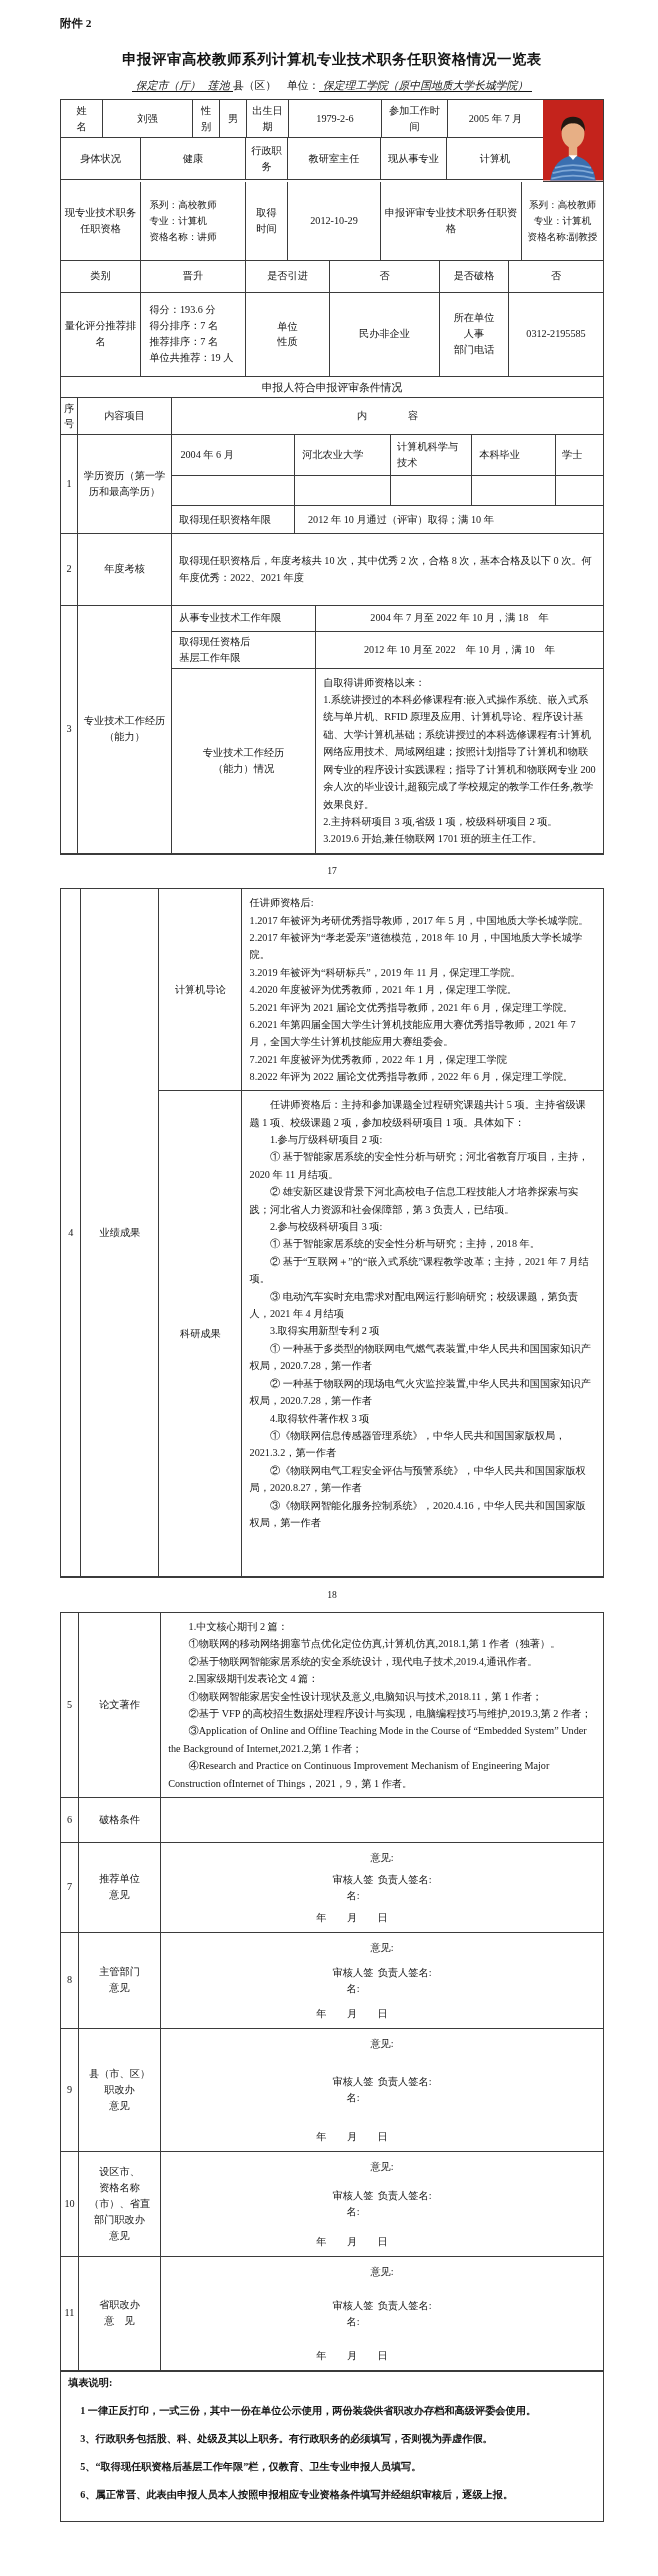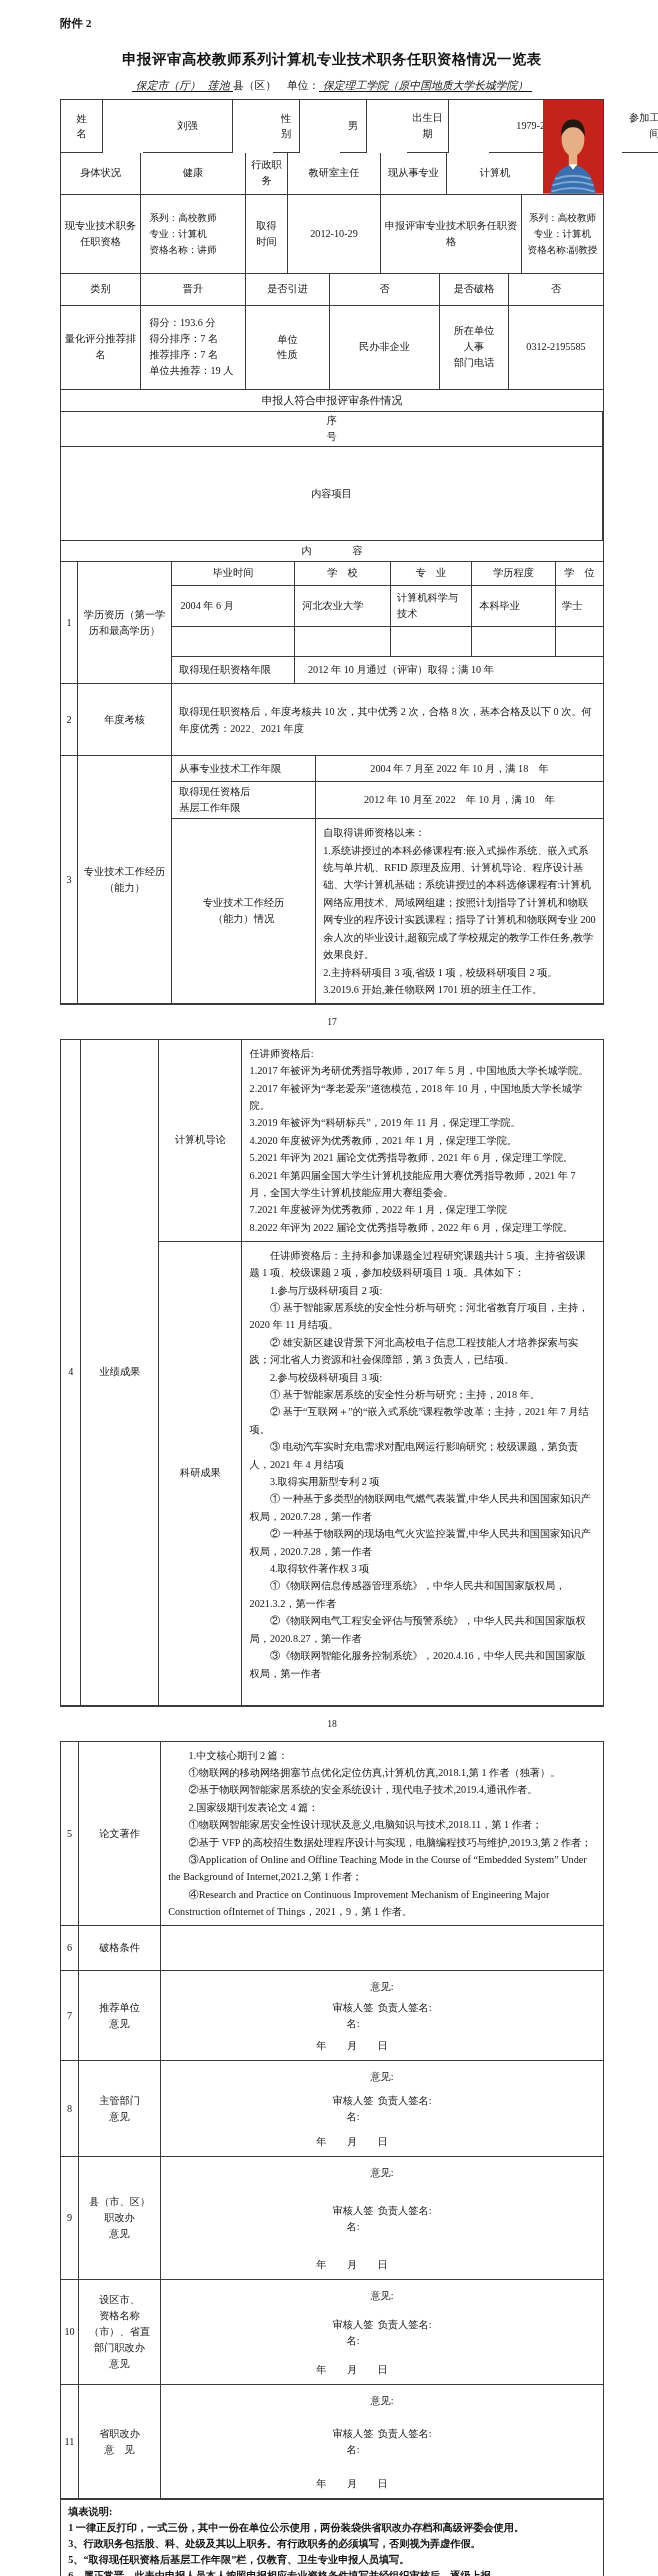--- a/index.html
+++ b/index.html
@@ -37,39 +37,39 @@
 
   .section-head { min-height:21.6px; font-size:10.8px; }
   .content-text { line-height:17.4px; }
 
   .op-body { flex:1; box-sizing:border-box; display:flex; flex-direction:column; justify-content:space-between; padding:7.2px 12px 6px 12px; font-size:10.2px; border-right:none; }
   .op-sign { display:flex;font-family:Liberation Serif, serif; }
   .op-sign span:first-child { flex:0 0 46%; }
   .op-date { text-align:right; padding-right:60px; }
 
   .notes-box { border:1.2px solid #3b3b3b; border-top:none; padding:3.6px 6px 6px 7.2px; font-size:10.2px; font-weight:600; line-height:16px; }
-  .notes-box .pre { margin:0; }
+  .notes-box .pre { margin:12px; }
   .page-num { text-align:center; font-size:9.6px; }
   .pn17 { margin:10.8px 0 12px 0; }
   .pn18 { margin:10.8px 0 12px 0; }
 </style>
 </head>
 <body>
 
 <div class="sheet">
 
   <div class="attachment">附件 2</div>
   <div class="doc-title">申报评审高校教师系列计算机专业技术职务任职资格情况一览表</div>
   <div class="region-line"><span class="u">保定市（厅）</span><span class="u">莲池</span><span>县（区）</span>　<span>单位：</span><span class="u">保定理工学院（原中国地质大学长城学院）</span></div>
 
   <div class="tbl">
 
     <div class="row">
       <div class="col grow">
-        <div class="row" style="min-height:38px;gap:40px;">
+        <div class="row" style="min-height:38px;">
           <div class="c" style="flex:0 0 42px">
               <span class="stack">姓名</span>
             </div>
           <div class="c" style="flex:0 0 90px">刘强</div>
           <div class="c" style="flex:0 0 27px">
               <span class="stack">性别</span>
             </div>
           <div class="c" style="flex:0 0 27px">男</div>
           <div class="c pre" style="flex:0 0 42px">出生日期</div>
           <div class="c" style="flex:0 0 93px">1979-2-6</div>
@@ -137,39 +137,32 @@
       <div class="c pre" style="flex:0 0 69px">所在单位
 人事
 部门电话</div>
       <div class="c" style="flex:1 1 auto">0312-2195585</div>
     </div>
 
     <div class="row">
       <div class="c section-head" style="flex:1 1 auto">申报人符合申报评审条件情况</div>
     </div>
 
-    <div class="row" style="min-height:37px;flex-direction:column;">
+    <div class="row" style="min-height:37px;">
       <div class="c" style="flex:0 0 17px; padding:1.8px 1.2px;">
           <span class="stack">序号</span>
         </div>
       <div class="c" style="flex:0 0 94px">内容项目</div>
       <div class="c" style="flex:1 1 auto">内　　　　容</div>
     </div>
 
     <div class="row">
       <div class="c" style="flex:0 0 17px; padding:1.8px 1.2px;">1</div>
       <div class="c" style="flex:0 0 94px">学历资历（第一学历和最高学历）</div>
       <div class="col grow">
-        <div class="row" style="min-height:24px;">
-          <div class="c" style="flex:0 0 123px">毕业时间</div>
-          <div class="c" style="flex:0 0 96px">学　校</div>
-          <div class="c" style="flex:0 0 81px">专　业</div>
-          <div class="c" style="flex:0 0 84px">学历程度</div>
-          <div class="c" style="flex:1 1 auto">学　位</div>
-        </div>
         <div class="row" style="min-height:41px;">
           <div class="c left" style="flex:0 0 123px; padding-left:8.4px;">2004 年 6 月</div>
           <div class="c left" style="flex:0 0 96px; padding-left:7.2px;">河北农业大学</div>
           <div class="c left" style="flex:0 0 81px; padding-left:6px;">计算机科学与技术</div>
           <div class="c left" style="flex:0 0 84px; padding-left:7.2px;">本科毕业</div>
           <div class="c left" style="flex:1 1 auto; padding-left:6px;">学士</div>
         </div>
         <div class="row" style="min-height:30px;">
           <div class="c" style="flex:0 0 123px"></div>
           <div class="c" style="flex:0 0 96px"></div>
@@ -231,21 +224,21 @@
 2.2017 年被评为“孝老爱亲”道德模范，2018 年 10 月，中国地质大学长城学院。
 3.2019 年被评为“科研标兵”，2019 年 11 月，保定理工学院。
 4.2020 年度被评为优秀教师，2021 年 1 月，保定理工学院。
 5.2021 年评为 2021 届论文优秀指导教师，2021 年 6 月，保定理工学院。
 6.2021 年第四届全国大学生计算机技能应用大赛优秀指导教师，2021 年 7 月，全国大学生计算机技能应用大赛组委会。
 7.2021 年度被评为优秀教师，2022 年 1 月，保定理工学院
 8.2022 年评为 2022 届论文优秀指导教师，2022 年 6 月，保定理工学院。</div>
         </div>
         <div class="row grow">
           <div class="c" style="flex:0 0 83px">科研成果</div>
-          <div class="c left top pre content-text pad" style="flex:1 1 auto; padding-bottom:23px;">　　任讲师资格后：主持和参加课题全过程研究课题共计 5 项。主持省级课题 1 项、校级课题 2 项，参加校级科研项目 1 项。具体如下：
+          <div class="c left top pre content-text pad" style="flex:1 1 auto; padding-bottom:45px;">　　任讲师资格后：主持和参加课题全过程研究课题共计 5 项。主持省级课题 1 项、校级课题 2 项，参加校级科研项目 1 项。具体如下：
 　　1.参与厅级科研项目 2 项:
 　　① 基于智能家居系统的安全性分析与研究；河北省教育厅项目，主持，2020 年 11 月结项。
 　　② 雄安新区建设背景下河北高校电子信息工程技能人才培养探索与实践；河北省人力资源和社会保障部，第 3 负责人，已结项。
 　　2.参与校级科研项目 3 项:
 　　① 基于智能家居系统的安全性分析与研究；主持，2018 年。
 　　② 基于“互联网＋”的“嵌入式系统”课程教学改革；主持，2021 年 7 月结项。
 　　③ 电动汽车实时充电需求对配电网运行影响研究；校级课题，第负责人，2021 年 4 月结项
 　　3.取得实用新型专利 2 项
 　　① 一种基于多类型的物联网电气燃气表装置,中华人民共和国国家知识产权局，2020.7.28，第一作者
 　　② 一种基于物联网的现场电气火灾监控装置,中华人民共和国国家知识产权局，2020.7.28，第一作者

